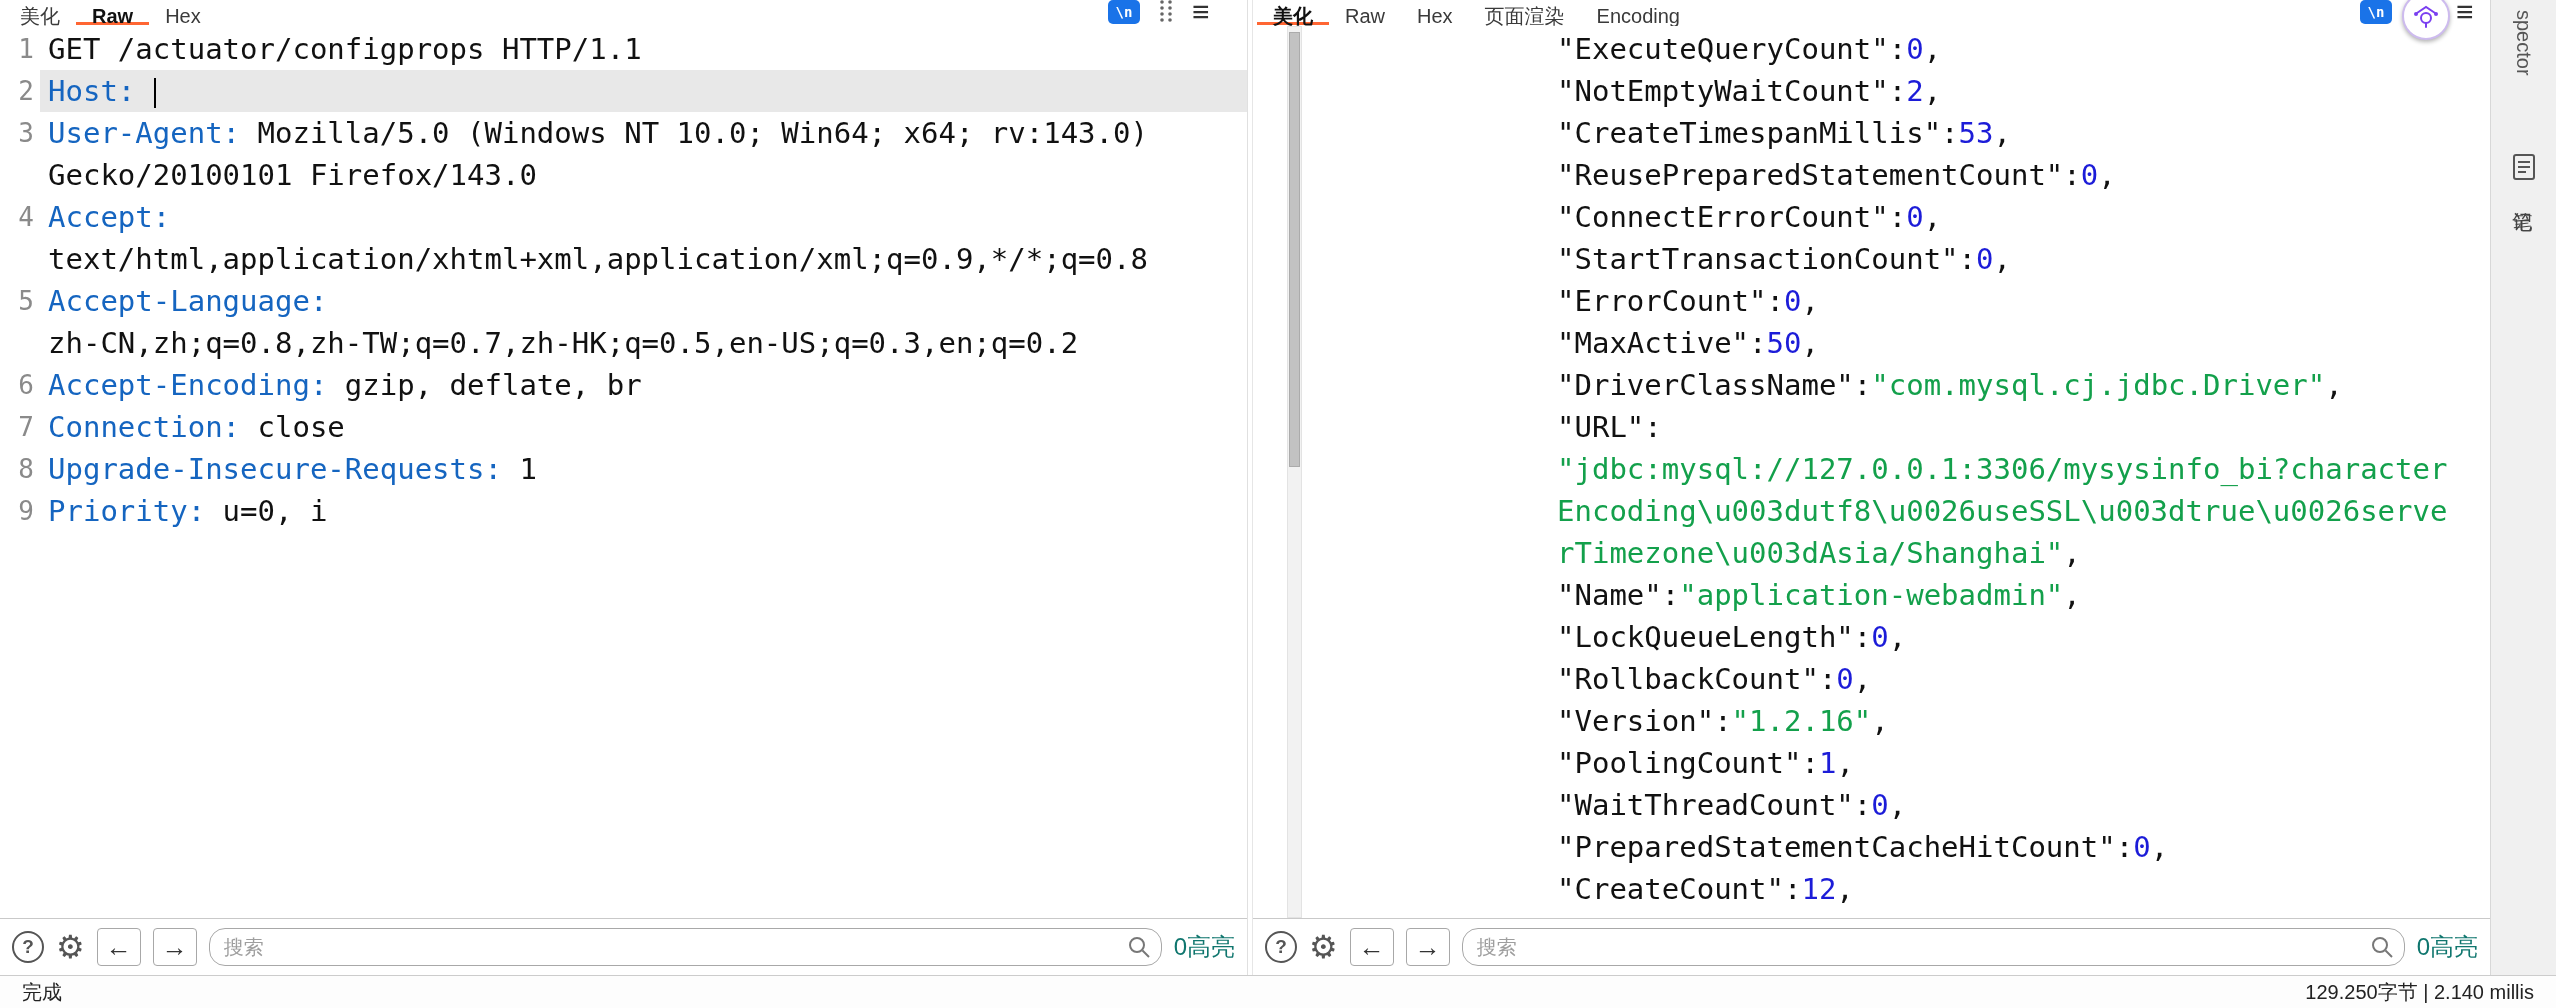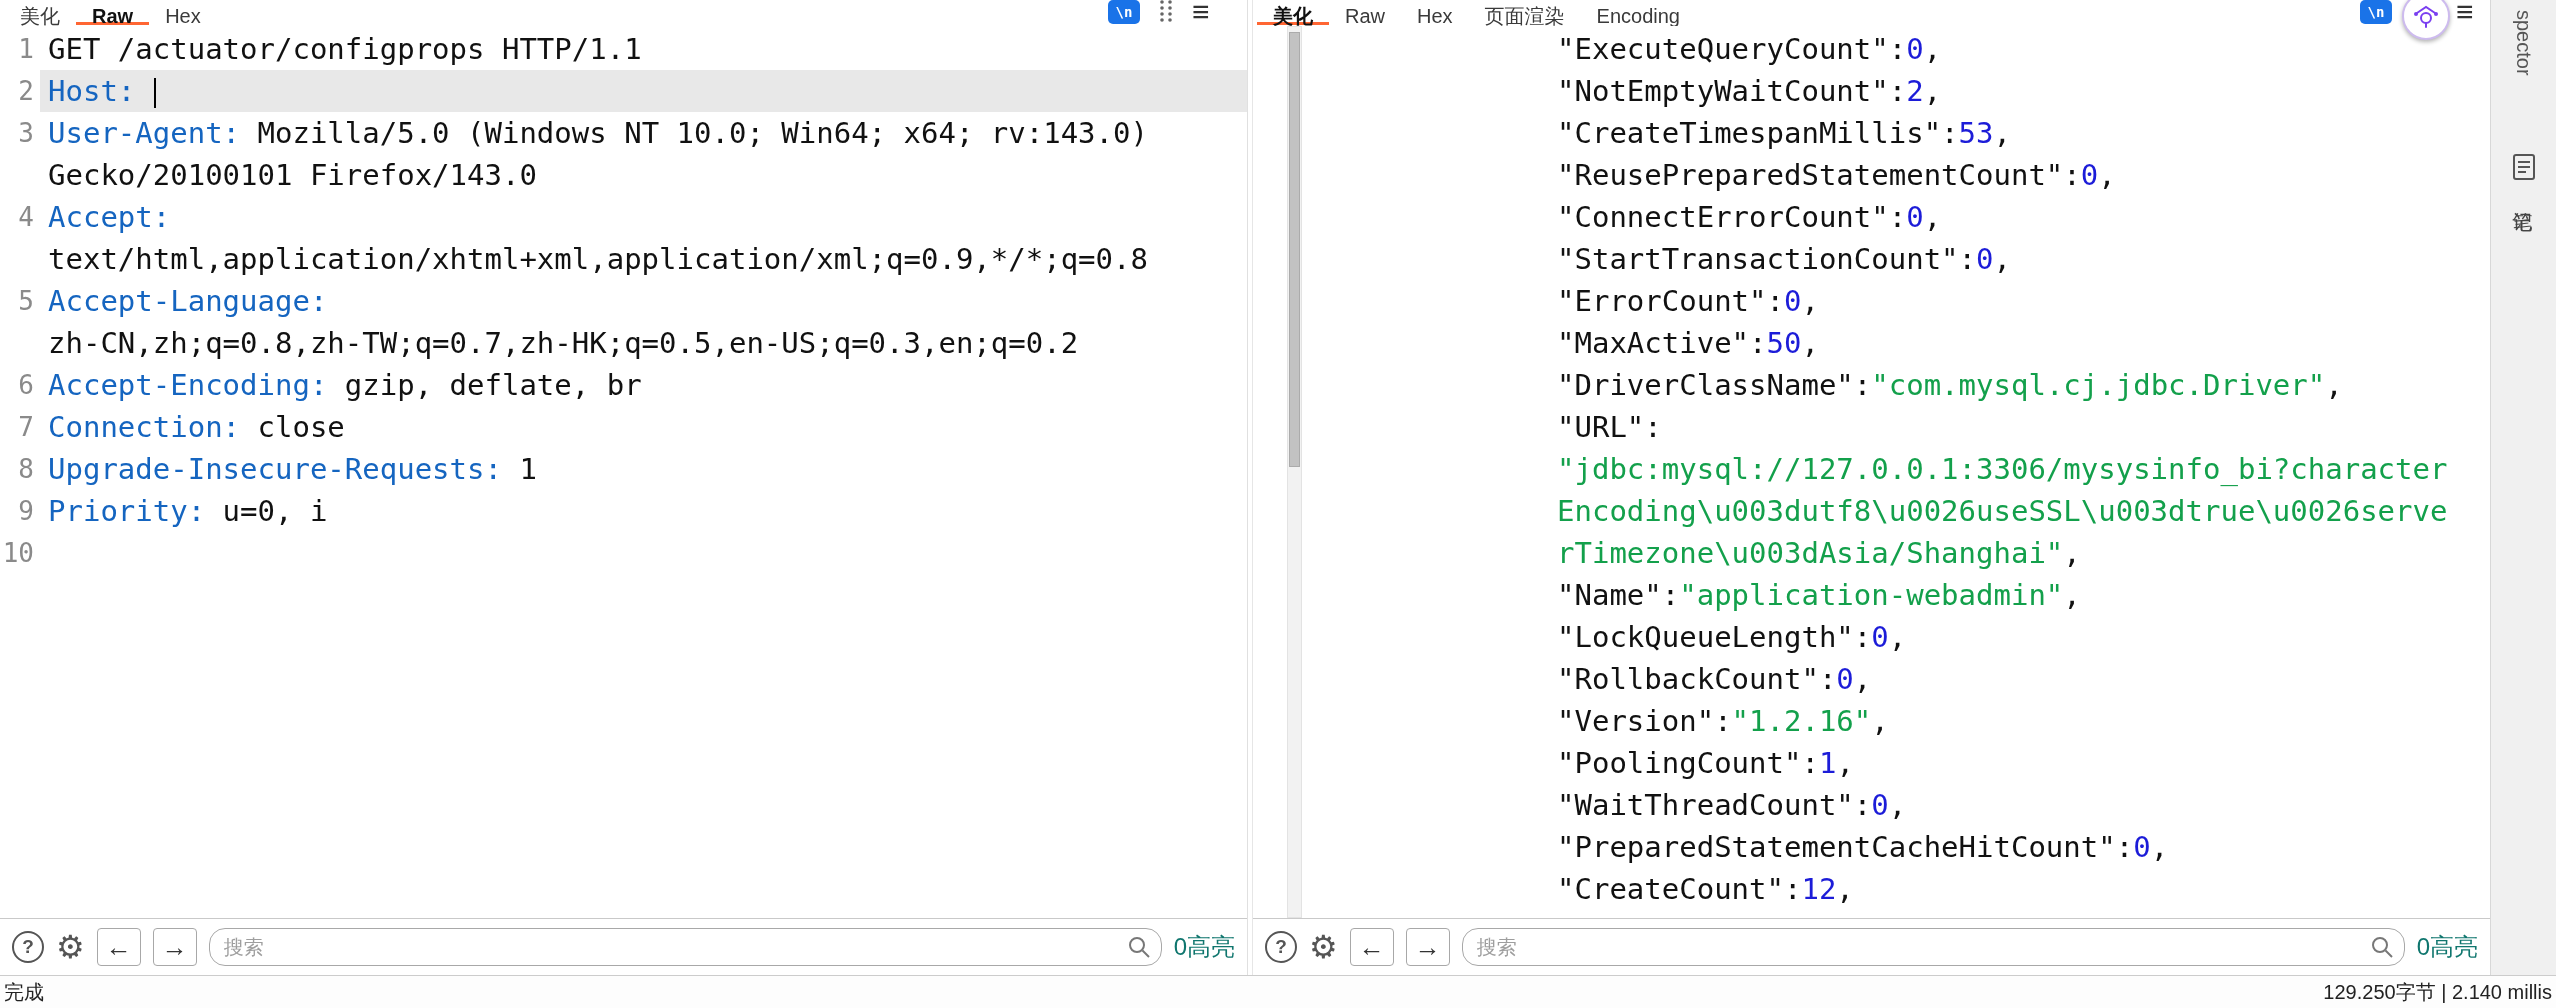--- a/index.html
+++ b/index.html
@@ -61,21 +61,21 @@
   .mag{position:absolute;right:10px;top:6px;width:26px;height:26px;}
   .hl-count{flex:none;font-size:24px;color:#0f766e;white-space:nowrap;}
   
   .sidebar{position:absolute;left:2490px;top:0;width:66px;height:975px;background:#f0f0f0;border-left:1px solid #d8d8d8;}
   .v-label{writing-mode:vertical-rl;font-size:20px;color:#555;position:absolute;left:50%;transform:translateX(-50%);white-space:nowrap;}
   #inspector-label{top:10px;}
   #notes-label{top:196px;color:#444;}
   .notes-icon{position:absolute;top:152px;left:50%;transform:translateX(-50%);}
   
   .statusbar{position:absolute;left:0;top:975px;width:2556px;height:33px;border-top:1px solid #cccccc;background:#fdfdfd;
-    display:flex;align-items:center;justify-content:space-between;padding:0 4px;font-size:20px;color:#222;}
+    display:flex;align-items:center;justify-content:space-between;padding:0 22px;font-size:20px;color:#222;}
 </style>
 </head>
 <body>
 
 <div class="panel" id="left-panel">
   <div class="tabbar" id="left-tabbar">
       <div class="tab">美化</div>
       <div class="tab active">Raw</div>
       <div class="tab">Hex</div>
     </div>
@@ -85,21 +85,20 @@
       <div class="code-line"><span class="ln">3</span><span class="code"><span class="c-h">User-Agent:</span><span class="c-k"> Mozilla/5.0 (Windows NT 10.0; Win64; x64; rv:143.0)</span></span></div>
       <div class="code-line"><span class="ln"></span><span class="code"><span class="c-k">Gecko/20100101 Firefox/143.0</span></span></div>
       <div class="code-line"><span class="ln">4</span><span class="code"><span class="c-h">Accept:</span></span></div>
       <div class="code-line"><span class="ln"></span><span class="code"><span class="c-k">text/html,application/xhtml+xml,application/xml;q=0.9,*/*;q=0.8</span></span></div>
       <div class="code-line"><span class="ln">5</span><span class="code"><span class="c-h">Accept-Language:</span></span></div>
       <div class="code-line"><span class="ln"></span><span class="code"><span class="c-k">zh-CN,zh;q=0.8,zh-TW;q=0.7,zh-HK;q=0.5,en-US;q=0.3,en;q=0.2</span></span></div>
       <div class="code-line"><span class="ln">6</span><span class="code"><span class="c-h">Accept-Encoding:</span><span class="c-k"> gzip, deflate, br</span></span></div>
       <div class="code-line"><span class="ln">7</span><span class="code"><span class="c-h">Connection:</span><span class="c-k"> close</span></span></div>
       <div class="code-line"><span class="ln">8</span><span class="code"><span class="c-h">Upgrade-Insecure-Requests:</span><span class="c-k"> 1</span></span></div>
       <div class="code-line"><span class="ln">9</span><span class="code"><span class="c-h">Priority:</span><span class="c-k"> u=0, i</span></span></div>
-      <div class="code-line"><span class="ln">10</span><span class="code"></span></div>
     </div>
 </div>
 
 <div class="icon-group" style="left:1108px;">
   <span class="nl-icon">\n</span>
   <span>
     <svg width="20" height="24" viewBox="0 0 20 24">
       <g fill="#666">
         <circle cx="6" cy="4" r="1.8"></circle>
           <circle cx="6" cy="10" r="1.8"></circle>

